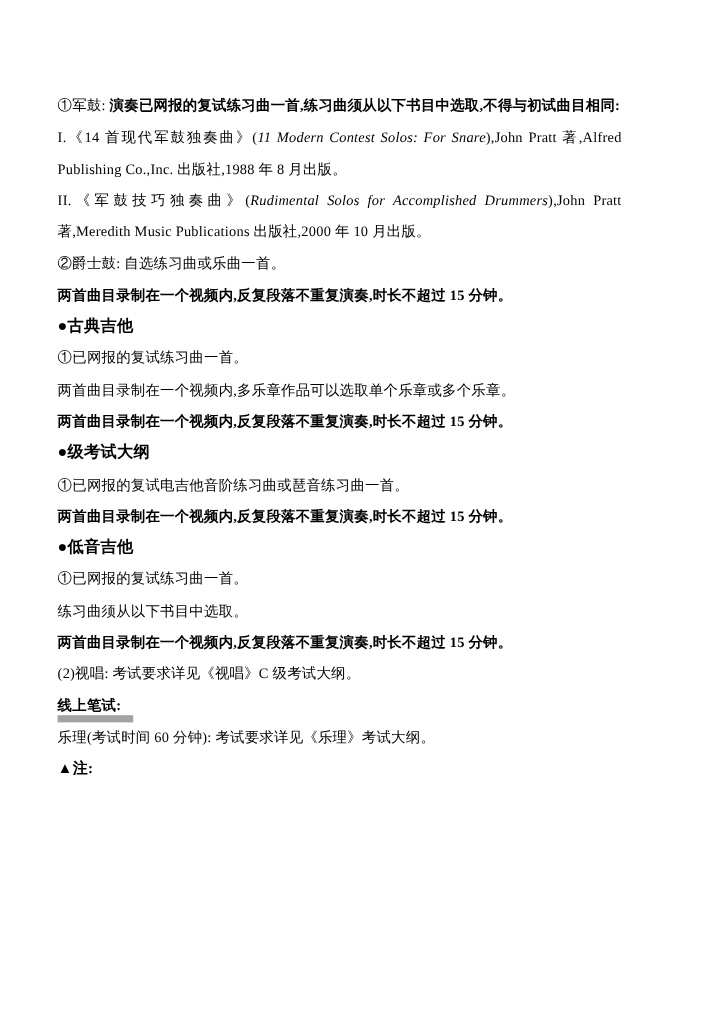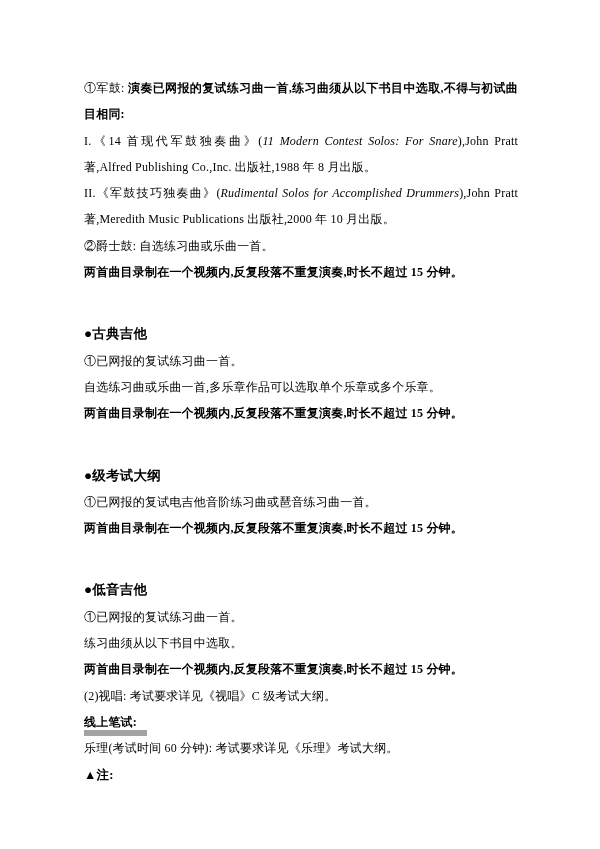--- a/index.html
+++ b/index.html
@@ -11,37 +11,36 @@
     height: 849px;
     background: #ffffff;
     color: #000000;
     font-family: "Liberation Serif", "DejaVu Serif", serif;
     overflow: hidden;
   }
   .doc-page {
     box-sizing: border-box;
     width: 600px;
     height: 849px;
-    padding: 75px 82px 0 84px;
+    padding: 75px 82px 0 48px;
   }
   p.para {
     margin: 0;
     font-size: 12px;
     line-height: 26.3px;
     letter-spacing: 0.2px;
     word-break: break-word;
   }
   p.justify {
     text-align: justify;
     text-align-last: left;
   }
   p.heading {
     font-size: 13.5px;
     font-weight: bold;
-    margin-top: 36px;
   }
   p.note {
     font-weight: bold;
     font-size: 12.5px;
   }
   .run.b { font-weight: bold; }
   .run.i { font-style: italic; }
   .run.u {
     border-bottom: 6px solid #a3a3a3;
     padding-right: 10px;
@@ -53,21 +52,21 @@
 
 <div class="doc-page">
   <div>
       <p class="para body justify"><span class="run">①军鼓:</span><span class="run b"> 演奏已网报的复试练习曲一首,练习曲须从以下书目中选取,不得与初试曲目相同:</span></p>
       <p class="para body justify"><span class="run">I.《14 首现代军鼓独奏曲》(</span><span class="run i">11 Modern Contest Solos: For Snare</span><span class="run">),John Pratt 著,Alfred Publishing Co.,Inc. 出版社,1988 年 8 月出版。</span></p>
       <p class="para body justify"><span class="run">II.《军鼓技巧独奏曲》(</span><span class="run i">Rudimental Solos for Accomplished Drummers</span><span class="run">),John Pratt 著,Meredith Music Publications 出版社,2000 年 10 月出版。</span></p>
       <p class="para body"><span class="run">②爵士鼓: 自选练习曲或乐曲一首。</span></p>
       <p class="para body"><span class="run b">两首曲目录制在一个视频内,反复段落不重复演奏,时长不超过 15 分钟。</span></p>
       <p class="para heading"><span class="run b">●古典吉他</span></p>
       <p class="para body"><span class="run">①已网报的复试练习曲一首。</span></p>
-      <p class="para body"><span class="run">自选练习曲或乐曲一首,多乐章作品可以选取单个乐章或多个乐章。</span></p>
+      <p class="para body"><span class="run">两首曲目录制在一个视频内,多乐章作品可以选取单个乐章或多个乐章。</span></p>
       <p class="para body"><span class="run b">两首曲目录制在一个视频内,反复段落不重复演奏,时长不超过 15 分钟。</span></p>
       <p class="para heading"><span class="run b">●级考试大纲</span></p>
       <p class="para body"><span class="run">①已网报的复试电吉他音阶练习曲或琶音练习曲一首。</span></p>
       <p class="para body"><span class="run b">两首曲目录制在一个视频内,反复段落不重复演奏,时长不超过 15 分钟。</span></p>
       <p class="para heading"><span class="run b">●低音吉他</span></p>
       <p class="para body"><span class="run">①已网报的复试练习曲一首。</span></p>
       <p class="para body"><span class="run">练习曲须从以下书目中选取。</span></p>
       <p class="para body"><span class="run b">两首曲目录制在一个视频内,反复段落不重复演奏,时长不超过 15 分钟。</span></p>
       <p class="para body"><span class="run">(2)视唱: 考试要求详见《视唱》C 级考试大纲。</span></p>
       <p class="para body"><span class="run b u">线上笔试:</span></p>

